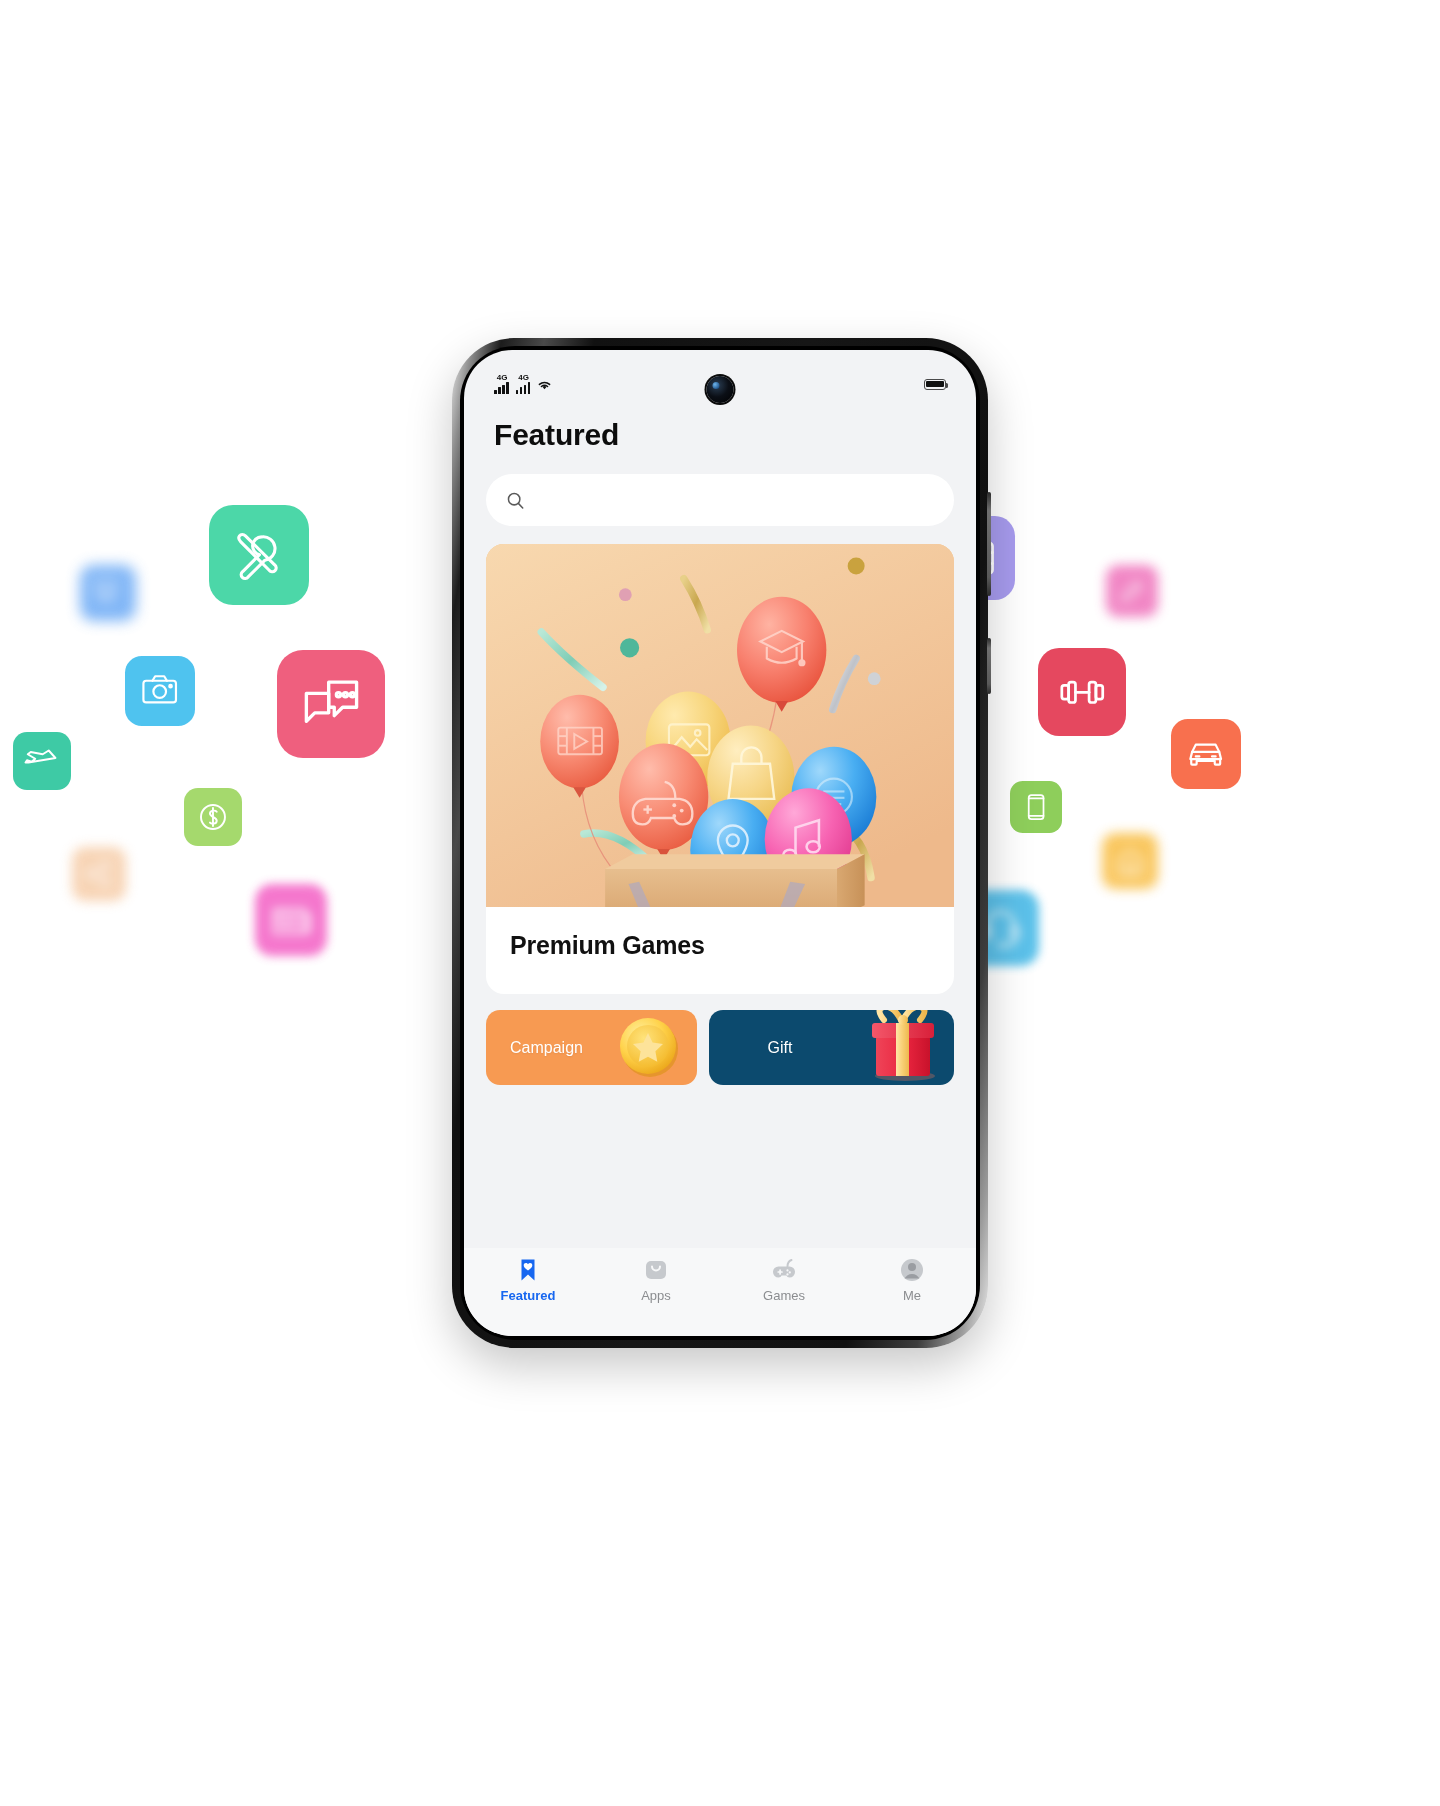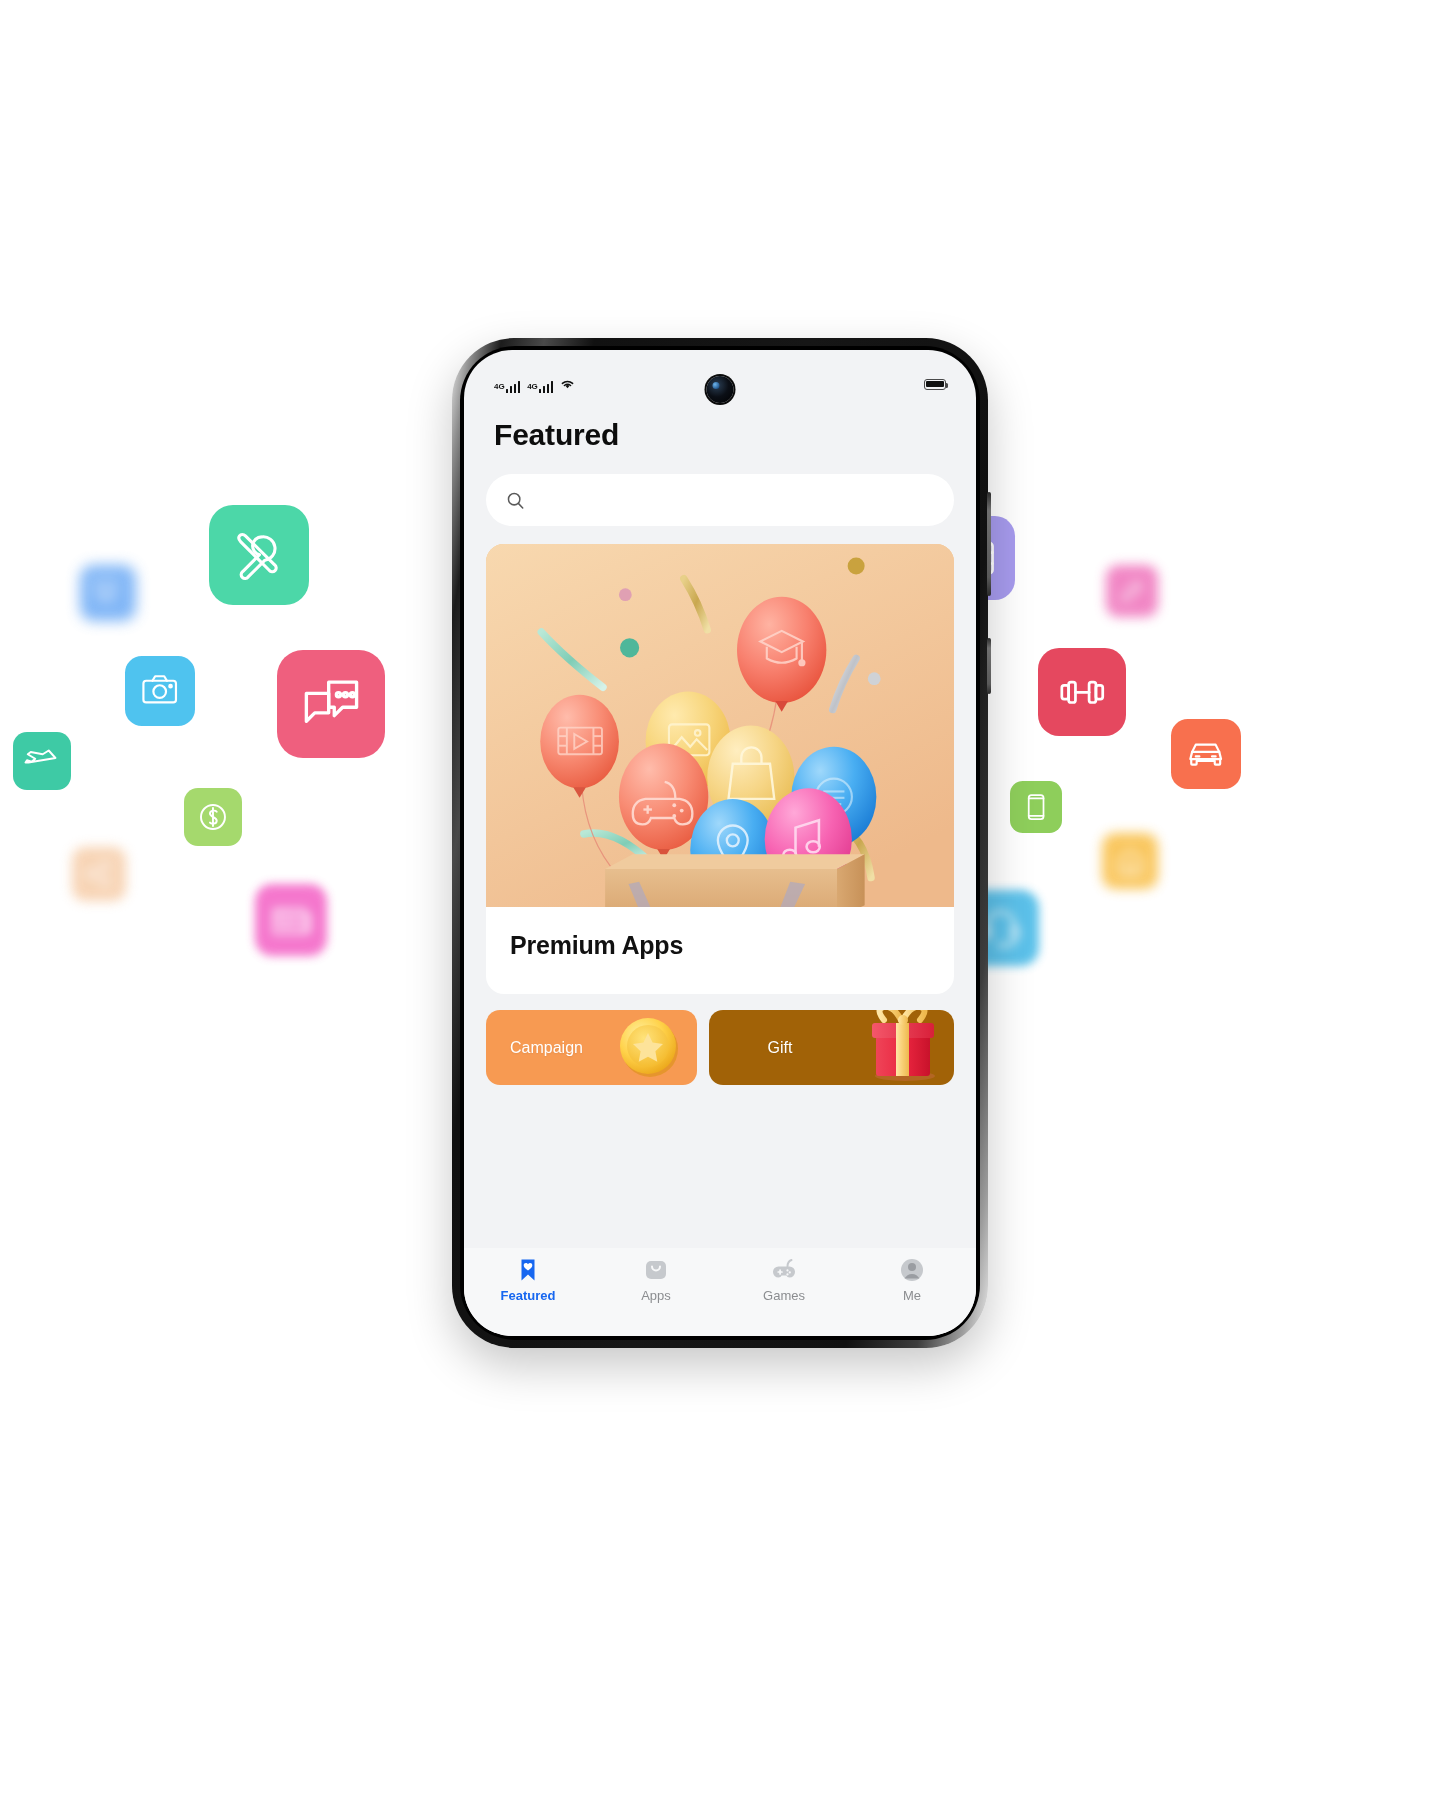--- a/index.html
+++ b/index.html
@@ -84,21 +84,21 @@
   
   .statusbar {
     height: 56px;
     display: flex;
     align-items: center;
     padding: 12px 30px 0 30px;
     box-sizing: border-box;
   }
   .status-left { display: flex; align-items: flex-end; gap: 7px; }
   .status-right { margin-left: auto; display: flex; align-items: center; }
-  .sig { display:flex; align-items:center; }
+  .sig { display:flex; align-items:flex-end;flex-direction:column; }
   .sig .g { font-size: 8px; line-height: 8px; color:#111; margin-right:1px; font-weight:700; }
   .bars { display:flex; align-items:flex-end; gap:1.5px; }
   .bars i { display:block; width:2.5px; background:#111; border-radius:.5px; }
   .bars i:nth-child(1){height:4px}
   .bars i:nth-child(2){height:6.5px}
   .bars i:nth-child(3){height:9px}
   .bars i:nth-child(4){height:11.5px}
   .batt {
     width: 22px; height: 11px;
     border: 1.6px solid #4a4a4a;
@@ -599,21 +599,21 @@
 
           <g>
             <path d="M112 318 h218 v48 h-218z" fill="url(#boxF)"></path>
             <path d="M112 318 l26 -14 h218 l-26 14z" fill="#f0cb9e"></path>
             <path d="M330 318 l26 -14 v48 l-26 12z" fill="url(#boxS)"></path>
             <path d="M144 330 l16 36 -12 0 -14 -34z" fill="#b2a9bc" opacity="0.75"></path>
             <path d="M286 330 l-14 36 12 0 16 -34z" fill="#b2a9bc" opacity="0.75"></path>
           </g>
         </svg>
       </div>
-      <div class="card-caption">Premium Apps</div>
+      <div class="card-caption">Premium Games</div>
     </div>
 
     <div class="promo-row">
       <div class="promo" style="background:#f79a52;">
         <span class="lbl">Campaign</span>
         <span class="art">
           <svg width="76" height="76" viewBox="0 0 76 76">
             <defs>
               <radialGradient id="coinG" cx="36%" cy="30%" r="78%">
                 <stop offset="0%" stop-color="#ffef9e"></stop>
@@ -625,21 +625,21 @@
                   <stop offset="100%" stop-color="#f4b92a"></stop>
               </radialGradient>
             </defs>
             <ellipse cx="39" cy="41" rx="28" ry="28" fill="#d8920f" opacity="0.55"></ellipse>
             <circle cx="37" cy="38" r="28" fill="url(#coinG)"></circle>
             <circle cx="37" cy="38" r="21" fill="url(#coinIn)"></circle>
             <path d="M37 25 l4.6 9.6 10.4 1.4 -7.6 7.3 1.9 10.4 -9.3 -5 -9.3 5 1.9 -10.4 -7.6 -7.3 10.4 -1.4z" fill="#fde39a"></path>
           </svg>
         </span>
       </div>
-      <div class="promo" style="background:#a16207;padding-left:35px;">
+      <div class="promo" style="background:#0c4a6e;padding-left:35px;">
         <span class="lbl">Gift</span>
         <span class="art">
           <svg width="82" height="76" viewBox="0 0 82 76">
             <defs>
               <linearGradient id="gbody" x1="0" y1="0" x2="1" y2="0">
                 <stop offset="0%" stop-color="#ef4458"></stop>
                   <stop offset="55%" stop-color="#e9253f"></stop>
                   <stop offset="100%" stop-color="#c8122b"></stop>
               </linearGradient>
               <linearGradient id="glid" x1="0" y1="0" x2="1" y2="0">

